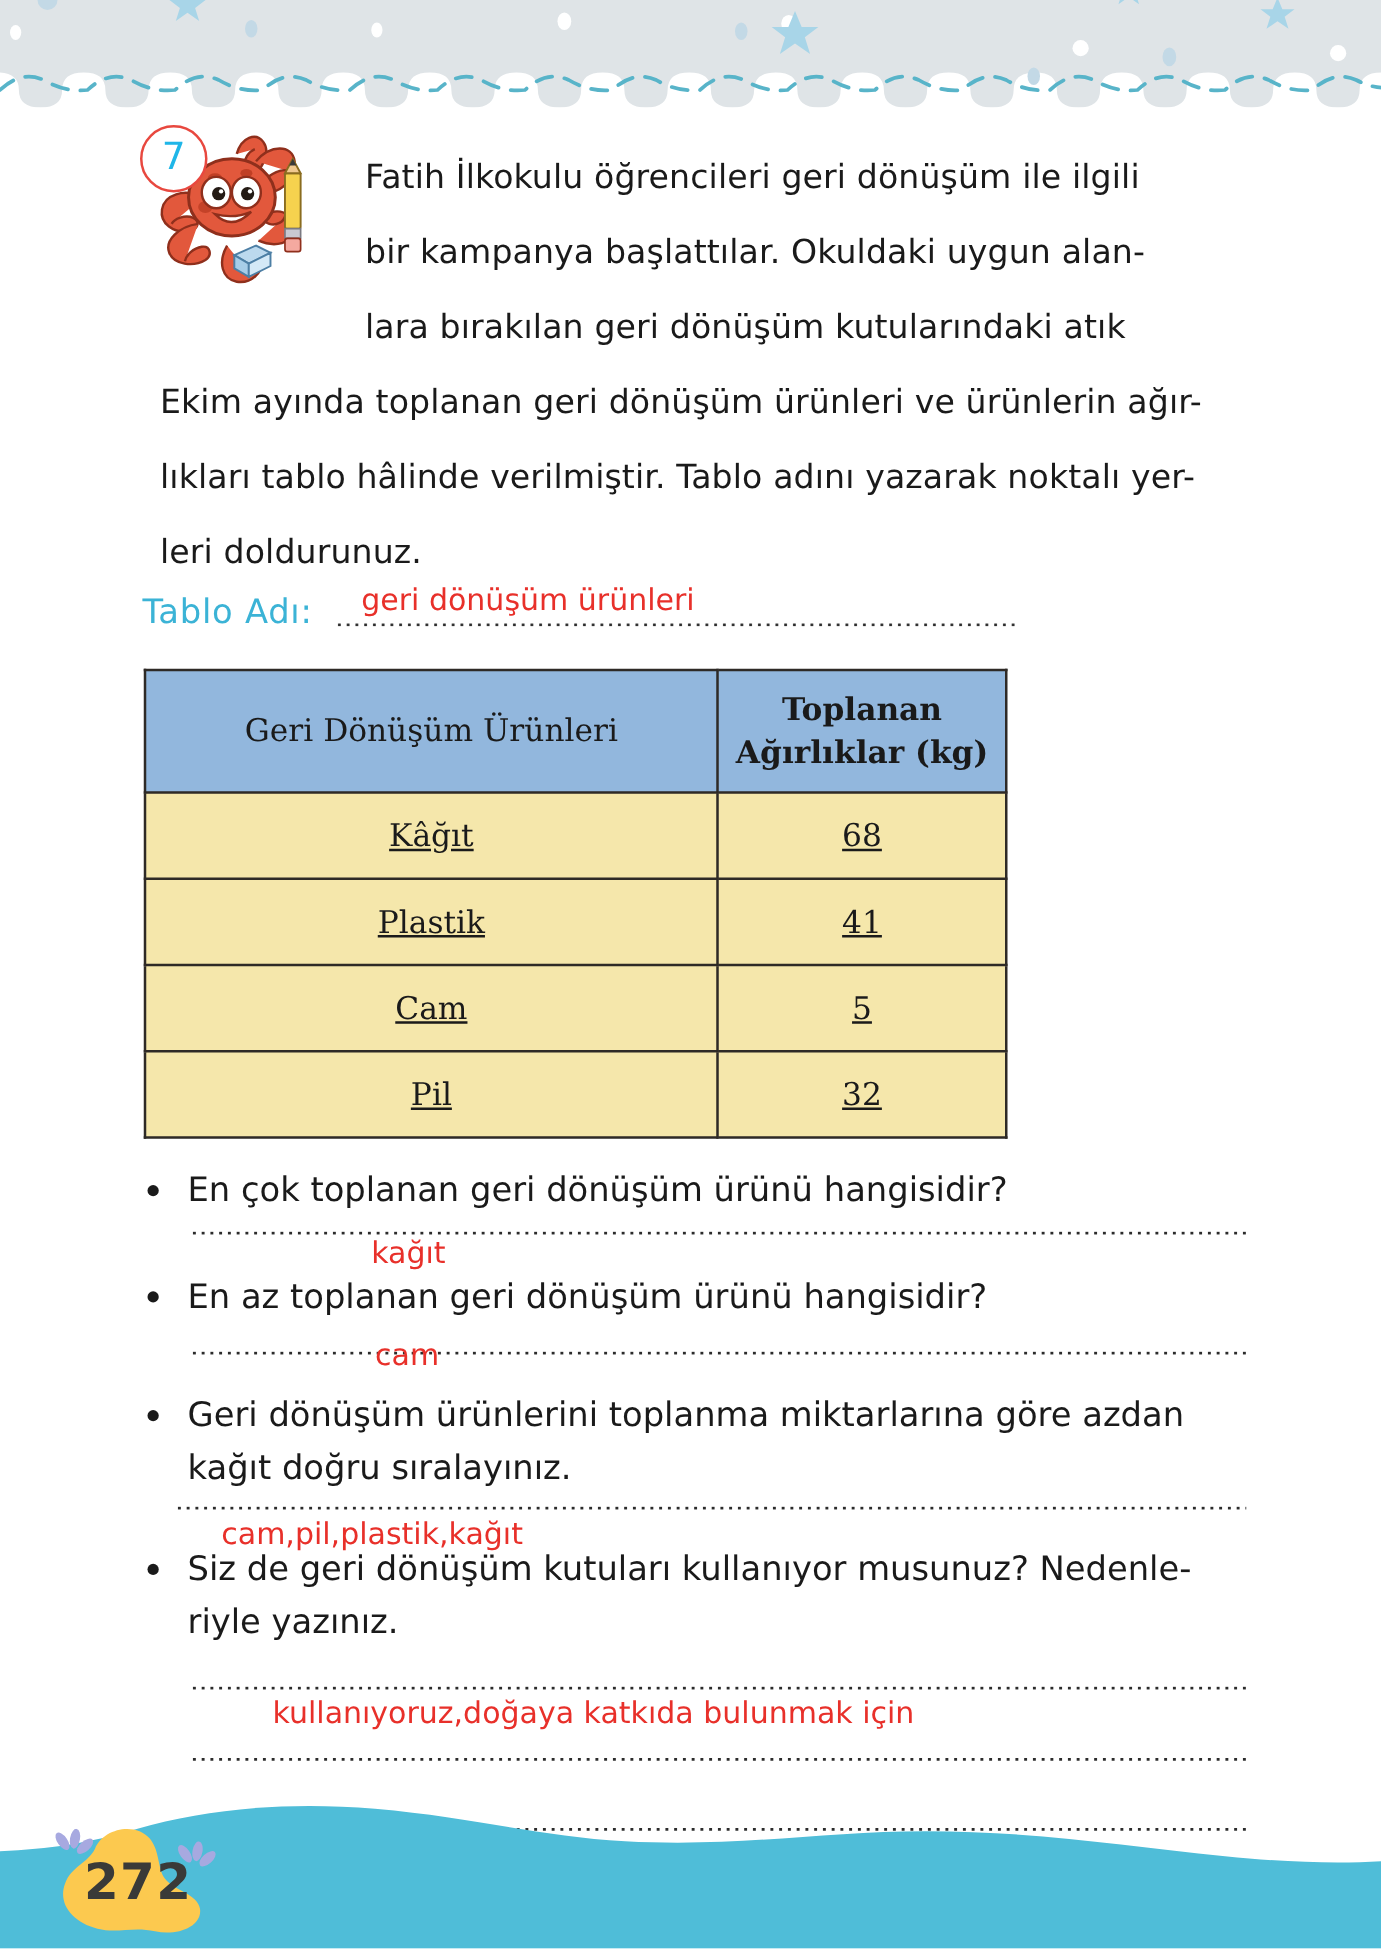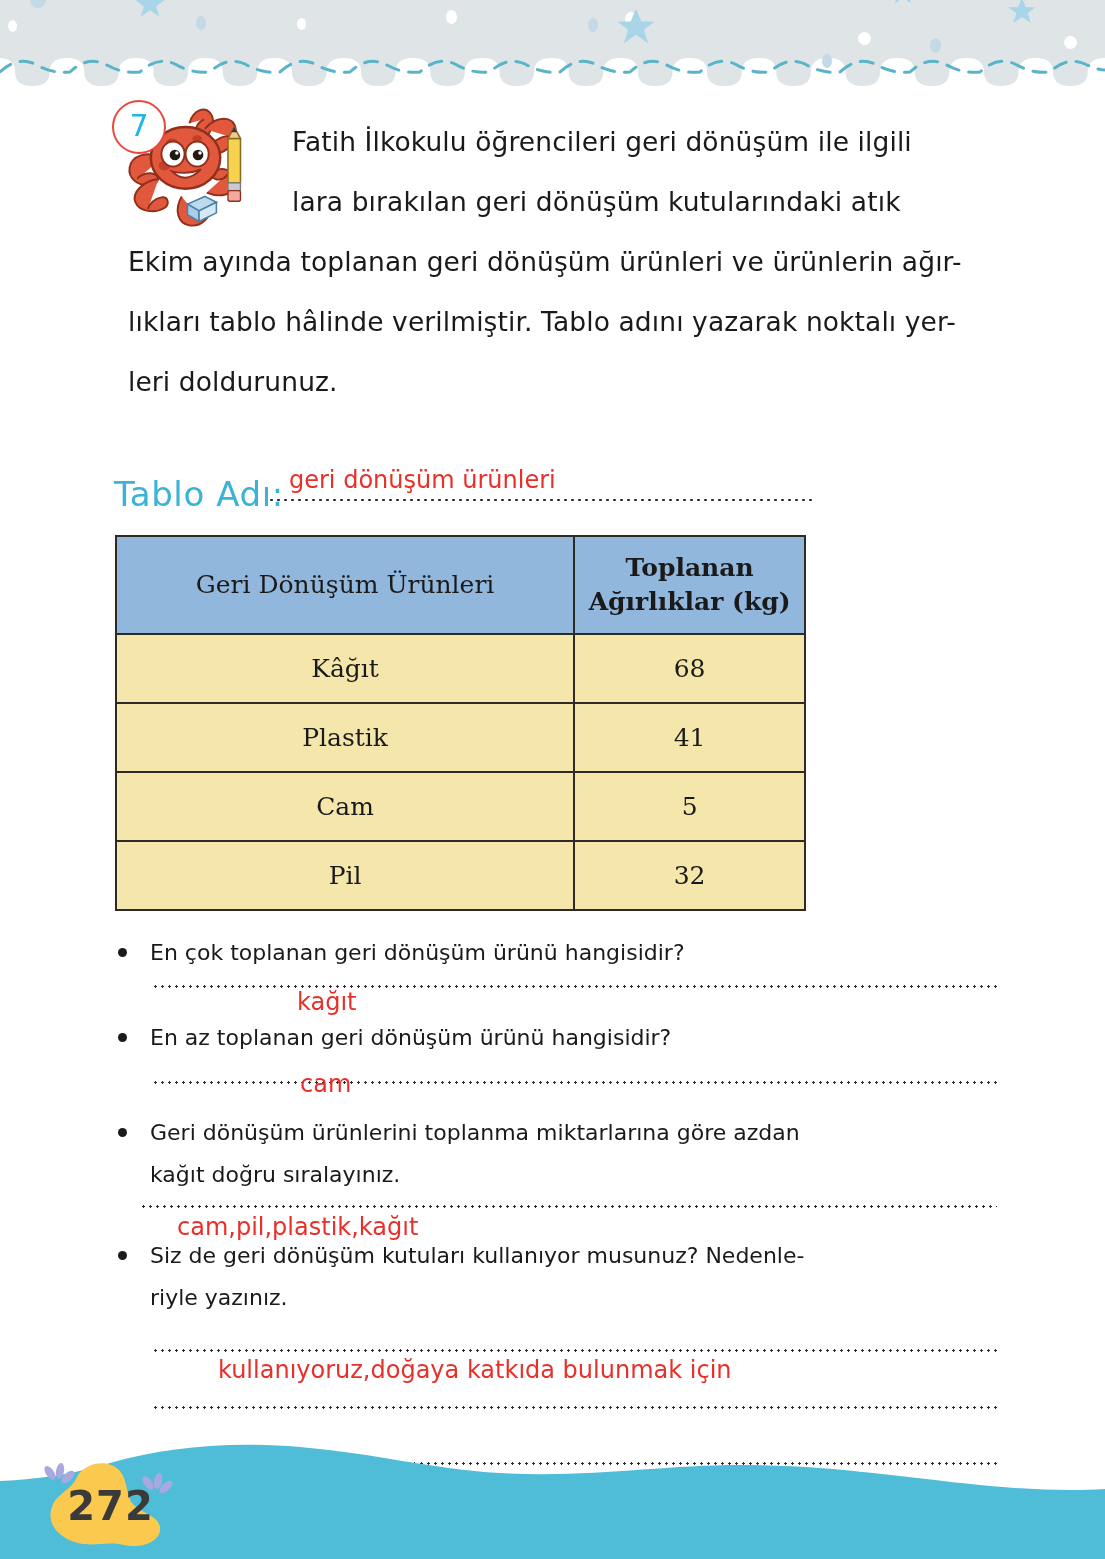--- a/index.html
+++ b/index.html
@@ -96,21 +96,21 @@
   .tablo-adi-row {
     position: absolute;
     left: 114px;
     top: 378px;
     width: 700px;
     height: 44px;
   }
   .tablo-adi-label {
     position: absolute;
     left: 0; top: 4px;
-    font-size: 34px;
+    font-size: 27px;
     color: #3bb3d6;
     font-family: "DejaVu Sans", sans-serif;
     letter-spacing: 0.6px;
   }
   .tablo-adi-dots {
     position: absolute;
     left: 154px;
     top: 28px;
     width: 546px;
     height: 3px;
@@ -149,20 +149,21 @@
     line-height: 34px;
     padding: 14px 6px;
   }
   .data-table th.col-a { width: 463px; }
   .data-table th.col-b { width: 232px; font-weight: bold; }
   .data-table td {
     background: #f5e7ab;
     font-size: 25px;
     height: 69px;
     padding: 4px 6px;
+    text-decoration: underline;
   }
 
   
   .questions {
     position: absolute;
     left: 0;
     top: 840px;
     width: 1105px;
   }
   .q-item { position: relative; }
@@ -170,21 +171,21 @@
     position: absolute;
     left: 118px;
     width: 9px; height: 9px;
     background: #1a1a1a;
     border-radius: 50%;
   }
   .q-text {
     position: absolute;
     left: 150px;
     width: 850px;
-    font-size: 22px;
+    font-size: 27px;
     line-height: 42px;
     color: #1a1a1a;
     font-family: "DejaVu Sans", sans-serif;
   }
   .dotline {
     position: absolute;
     left: 152px;
     width: 845px;
     height: 4px;
     background-image: radial-gradient(circle, #2b2b2b 1.15px, transparent 1.25px);
@@ -347,20 +348,21 @@
       <g>
         <path d="M86,108 L104,100 L116,106 L98,115 Z" fill="#bcd9ee" stroke="#4d7fa5" stroke-width="1.6"></path>
         <path d="M86,108 L98,115 L98,126 L86,119 Z" fill="#a7cde8" stroke="#4d7fa5" stroke-width="1.6"></path>
         <path d="M98,115 L116,106 L116,117 L98,126 Z" fill="#d4e9f7" stroke="#4d7fa5" stroke-width="1.6"></path>
       </g>
     </svg>
   </div>
 
   <div class="para">
     <p class="indent-block">Fatih İlkokulu öğrencileri geri dönüşüm ile ilgili</p>
+    <p class="indent-block">bir kampanya başlattılar. Okuldaki uygun alan-</p>
     <p class="indent-block">lara bırakılan geri dönüşüm kutularındaki atık</p>
     <p class="full">Ekim ayında toplanan geri dönüşüm ürünleri ve ürünlerin ağır-</p>
     <p class="full">lıkları tablo hâlinde verilmiştir. Tablo adını yazarak noktalı yer-</p>
     <p class="full">leri doldurunuz.</p>
   </div>
 
   <div class="tablo-adi-row">
     <div class="tablo-adi-label">Tablo Adı:</div>
     <div class="tablo-adi-dots"></div>
     <div class="tablo-adi-answer">geri dönüşüm ürünleri</div>

